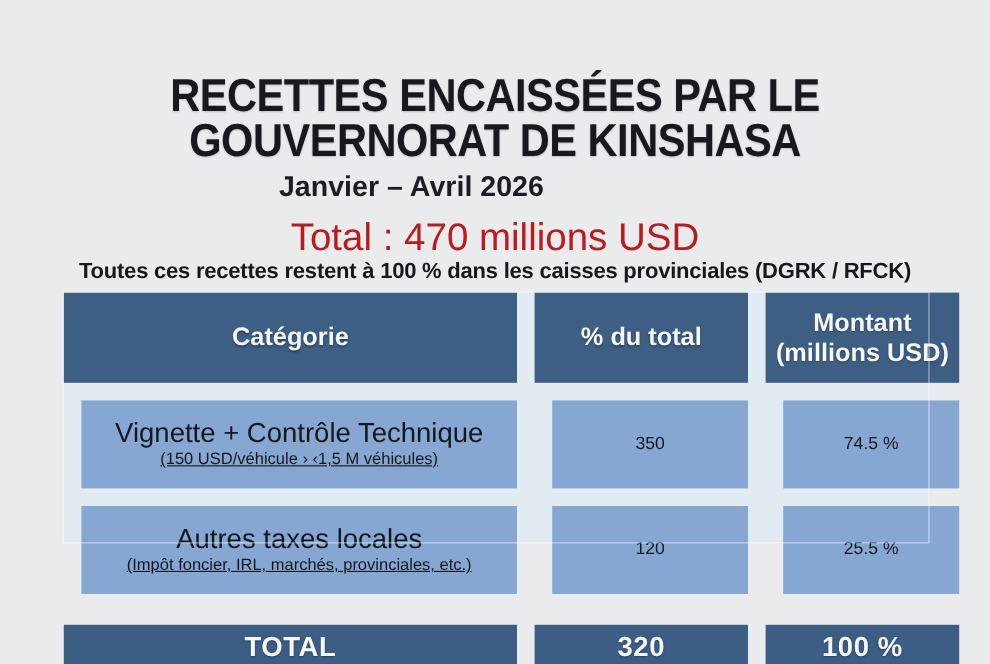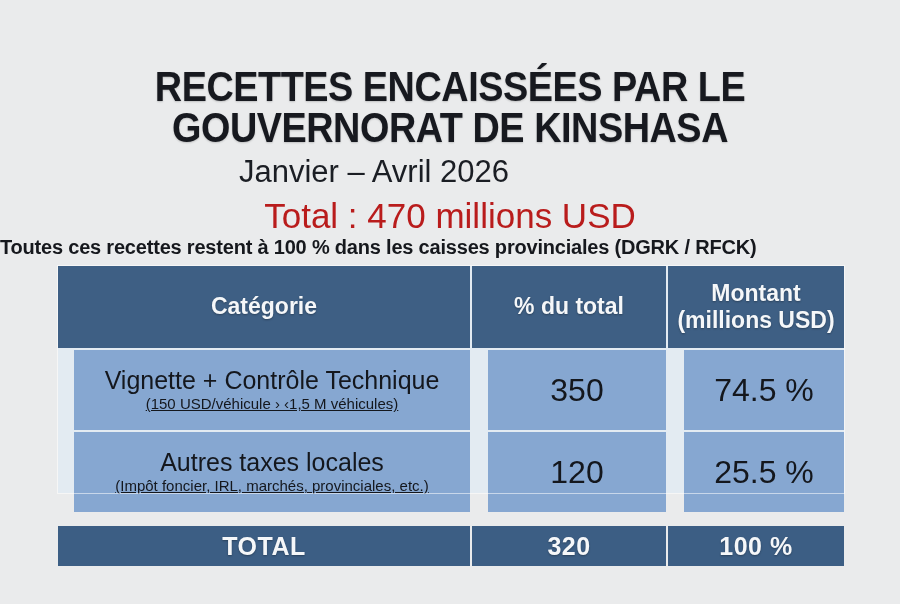--- a/index.html
+++ b/index.html
@@ -27,44 +27,44 @@
     font-size:42px; font-weight:700; line-height:0.98;
     letter-spacing:-0.5px;
     color:var(--title-text);
     transform:scaleX(0.9);
     transform-origin:center;
     text-shadow:0 1px 2px rgba(0,0,0,0.18);
   }
   .subtitle{
     position:absolute; top:154px; left:0; width:748px;
     text-align:center;
-    font-size:31px; font-weight:400;
+    font-size:26px; font-weight:700;
     color:#1b1e24;
   }
   .total-line{
     position:absolute; top:196px; left:0; width:900px;
     text-align:center;
     font-size:35px; font-weight:400;
     color:#b91c1c;
   }
   .note{
     position:absolute; top:236px; left:0; width:900px;
-    text-align:left;
+    text-align:center;
     font-size:20px; font-weight:700;
     letter-spacing:-0.2px;
     color:#16181d;
     white-space:nowrap;
   }
   .table{
     position:absolute; top:266px; left:58px;
     width:786px; height:227px;
     display:grid;
     grid-template-columns:412px 194px 176px;
     grid-template-rows:82px 80px 80px 52px;
-    gap:2px;
+    gap:16px;
     background:var(--grid-line);
     outline:1px solid rgba(255,255,255,0.55);
   }
   .cell{
     display:flex; flex-direction:column;
     align-items:center; justify-content:center;
     text-align:center;
     padding:0 6px;
   }
   .th{
@@ -73,21 +73,21 @@
     font-weight:700; font-size:23px; line-height:1.18;
     text-shadow:0 1px 2px rgba(0,0,0,0.3);
   }
   .td{
     background:var(--row-bg);
     color:var(--row-text);
     margin-left:16px;
   }
   .cat-main{font-size:25px; line-height:1.08;}
   .cat-sub{font-size:15px; line-height:1.15; margin-top:1px;text-decoration:underline;}
-  .num{font-size:32px;}
+  .num{font-size:16px;}
   .tf{
     background:var(--total-bg);
     color:var(--header-text);
     font-weight:700; font-size:25px; letter-spacing:0.5px;
     text-shadow:0 1px 2px rgba(0,0,0,0.3);
     margin-top:12px;
   }
 </style>
 </head>
 <body>

